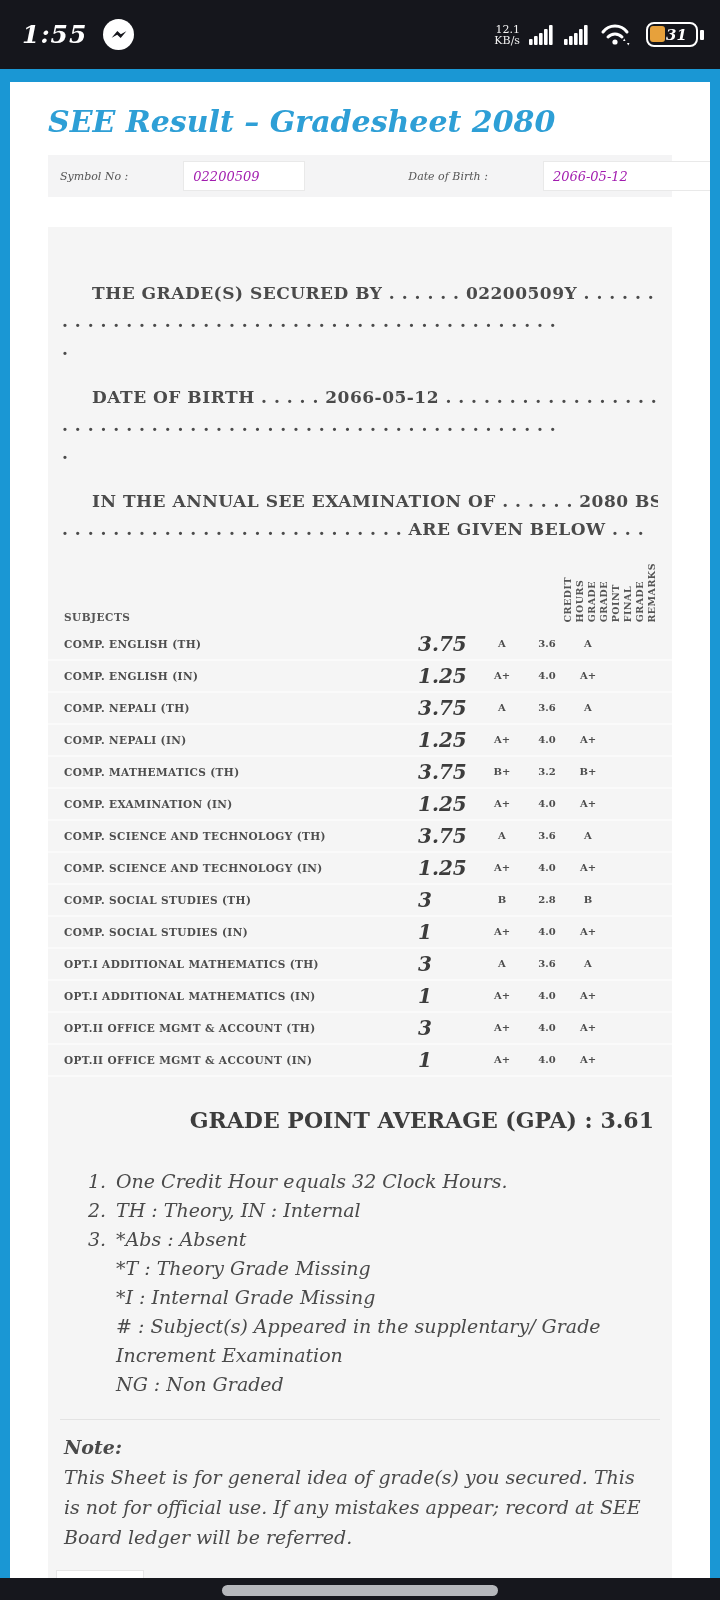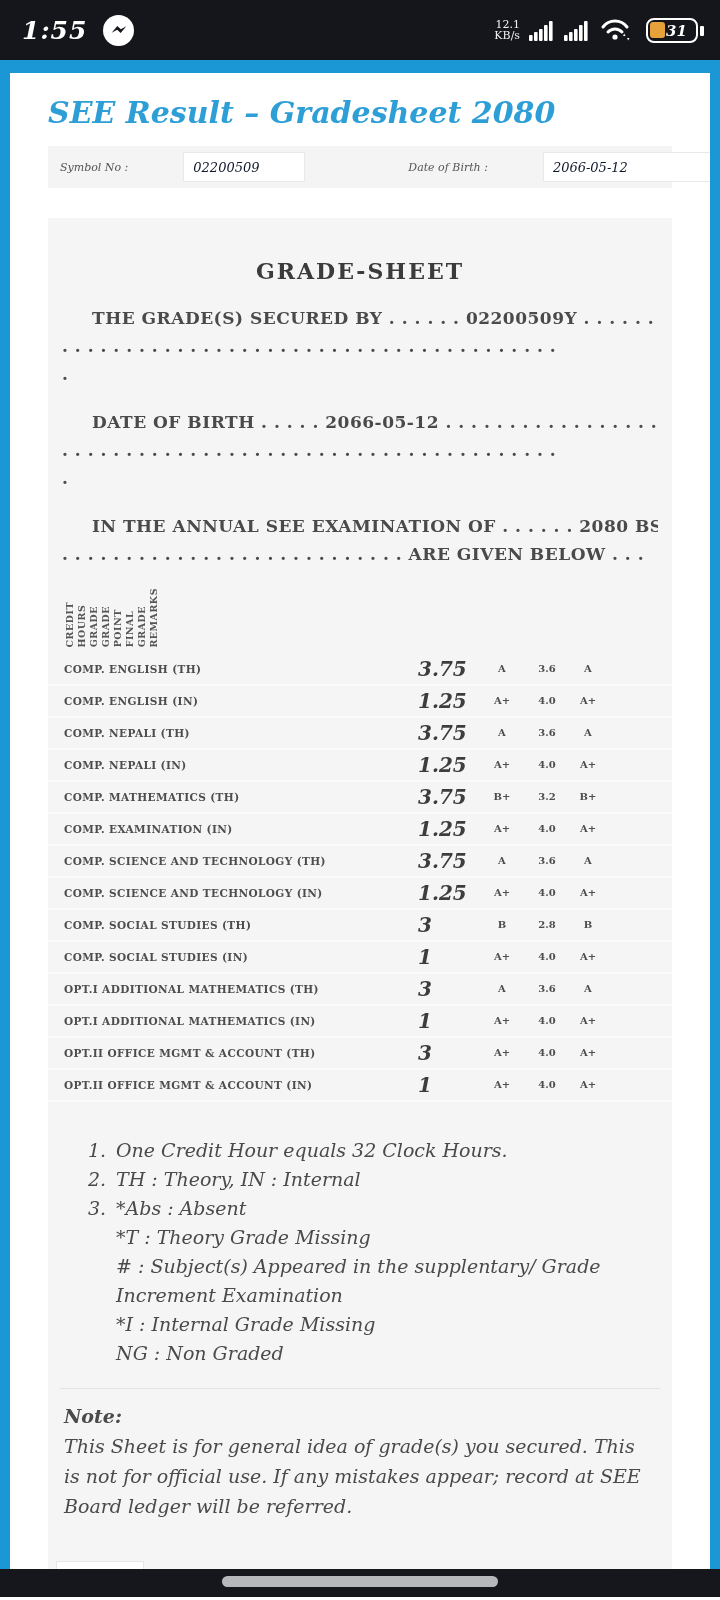--- a/index.html
+++ b/index.html
@@ -1,20 +1,20 @@
 <!DOCTYPE html>
 <html><head>
 <meta charset="utf-8">
 <style>
   * { margin:0; padding:0; box-sizing:border-box; }
   html,body { width:720px; height:1600px; overflow:hidden; background:#fff;
               font-family:"Liberation Sans", sans-serif; }
 
   
-  .status-bar { height:60px; background:#15161c; display:flex; align-items:center;
+  .status-bar { height:69px; background:#15161c; display:flex; align-items:center;
                 padding:1px 22px; color:#fff; }
   .sb-time { font-size:25px; font-weight:bold; letter-spacing:1px;
              font-family:"DejaVu Serif", serif; font-style:italic; }
   .sb-msgr { width:31px; height:31px; border-radius:50%; background:#fff; margin-left:16px;
              display:flex; align-items:center; justify-content:center; }
   .sb-right { margin-left:auto; display:flex; align-items:center; gap:9px; }
   .sb-speed { text-align:right; font-size:11px; line-height:11px; color:#f2f2f2;
               font-family:"DejaVu Serif", serif; }
   .battery { position:relative; width:52px; height:25px; border:2.5px solid #fff;
              border-radius:8px; margin-left:4px; }
@@ -30,21 +30,21 @@
   .page { background:#fff; height:100%; position:relative; overflow:hidden; }
 
   .page-title { color:#2e9fd6; font-family:"DejaVu Serif", serif; font-style:italic;
                 font-weight:bold; font-size:30px; margin:22px 38px 16px 38px; }
 
   
   .form-bar { margin:0 38px; background:#f4f4f5; height:42px; display:flex; align-items:center;gap:47px; }
   .form-label { font-size:11px; font-style:italic; color:#555;
                 font-family:"DejaVu Serif", serif; margin-left:12px; white-space:nowrap; }
   .form-input { height:30px; background:#fff; border:1px solid #e9e9e9; margin-left:8px;
-                padding-left:9px; font-size:13px; font-style:italic; color:#0f172a;
+                padding-left:9px; font-size:13px; font-style:italic; color:#a21caf;
                 font-family:"DejaVu Serif", serif; }
   #symbol-input { width:122px; }
   #dob-input { width:170px; }
   .gap1 { margin-left:56px; }
   .search-btn { margin-left:18px; width:78px; height:30px; background:#1e88e5; color:#fff;
                 border:none; font-size:10.5px; font-style:italic; border-radius:8px;
                 font-family:"DejaVu Serif", serif; cursor:pointer; }
 
   
   .card { margin:30px 38px 0 38px; background:#f5f5f5; padding:32px 0 56px 0; }
@@ -151,41 +151,41 @@
 
     <div class="form-bar">
       <span class="form-label">Symbol No :</span>
       <input id="symbol-input" class="form-input" type="text" value="02200509" style="">
       <span class="form-label gap1">Date of Birth :</span>
       <input id="dob-input" class="form-input" type="text" value="2066-05-12" style="">
       <button class="search-btn">Search Result</button>
     </div>
 
     <div class="card cert">
-      <div class="sheet-title">GRADE-SHEET</div>
 
       <div class="dotted-para">
         <div class="ln first">THE GRADE(S) SECURED BY . . . . . . 02200509Y . . . . . . . . . . .</div>
         <div class="ln">. . . . . . . . . . . . . . . . . . . . . . . . . . . . . . . . . . . . . . .</div>
         <div class="ln">.</div>
       </div>
 
       <div class="dotted-para">
         <div class="ln first">DATE OF BIRTH . . . . . 2066-05-12 . . . . . . . . . . . . . . . . . . . .</div>
         <div class="ln">. . . . . . . . . . . . . . . . . . . . . . . . . . . . . . . . . . . . . . .</div>
         <div class="ln">.</div>
       </div>
 
       <div class="dotted-para">
         <div class="ln first">IN THE ANNUAL SEE EXAMINATION OF . . . . . . 2080 BS . . . . . . .</div>
         <div class="ln">. . . . . . . . . . . . . . . . . . . . . . . . . . . ARE GIVEN BELOW . . .</div>
       </div>
 
       <div class="tbl">
         <div class="tbl-head">
+          <span class="th-sub">SUBJECTS</span>
           <div style="display:flex;">
 
           <div class="th-col">
               <span class="vtxt">CREDIT
 HOURS</span>
             </div>
               <div class="th-col">
               <span class="vtxt">GRADE</span>
             </div>
               <div class="th-col">
@@ -311,20 +311,21 @@
             <span class="td-sub">OPT.II OFFICE MGMT &amp; ACCOUNT (IN)</span>
             <span class="td credit w-credit">1</span>
             <span class="td w-grade">A+</span>
             <span class="td w-point">4.0</span>
             <span class="td w-final">A+</span>
             <span class="td w-remarks"></span>
           </div>
           </div>
       </div>
 
+      <div class="gpa-line">GRADE POINT AVERAGE (GPA) : 3.61</div>
 
       <div class="footnotes">
 
       <div class="fn-row">
           <span class="fn-num">1.</span>
           <span>One Credit Hour equals 32 Clock Hours.</span>
         </div>
           <div class="fn-row">
           <span class="fn-num">2.</span>
           <span>TH : Theory, IN : Internal</span>
@@ -332,25 +333,25 @@
           <div class="fn-row">
           <span class="fn-num">3.</span>
           <span>*Abs : Absent</span>
         </div>
           <div class="fn-row">
           <span class="fn-num"></span>
           <span>*T : Theory Grade Missing</span>
         </div>
           <div class="fn-row">
           <span class="fn-num"></span>
+          <span>*I : Internal Grade Missing</span>
+        </div>
+          <div class="fn-row">
+          <span class="fn-num"></span>
           <span># : Subject(s) Appeared in the supplentary/ Grade Increment Examination</span>
-        </div>
-          <div class="fn-row">
-          <span class="fn-num"></span>
-          <span>*I : Internal Grade Missing</span>
         </div>
           <div class="fn-row">
           <span class="fn-num"></span>
           <span>NG : Non Graded</span>
         </div>
         </div>
 
       <div class="divider"></div>
 
       <div class="note-block">

